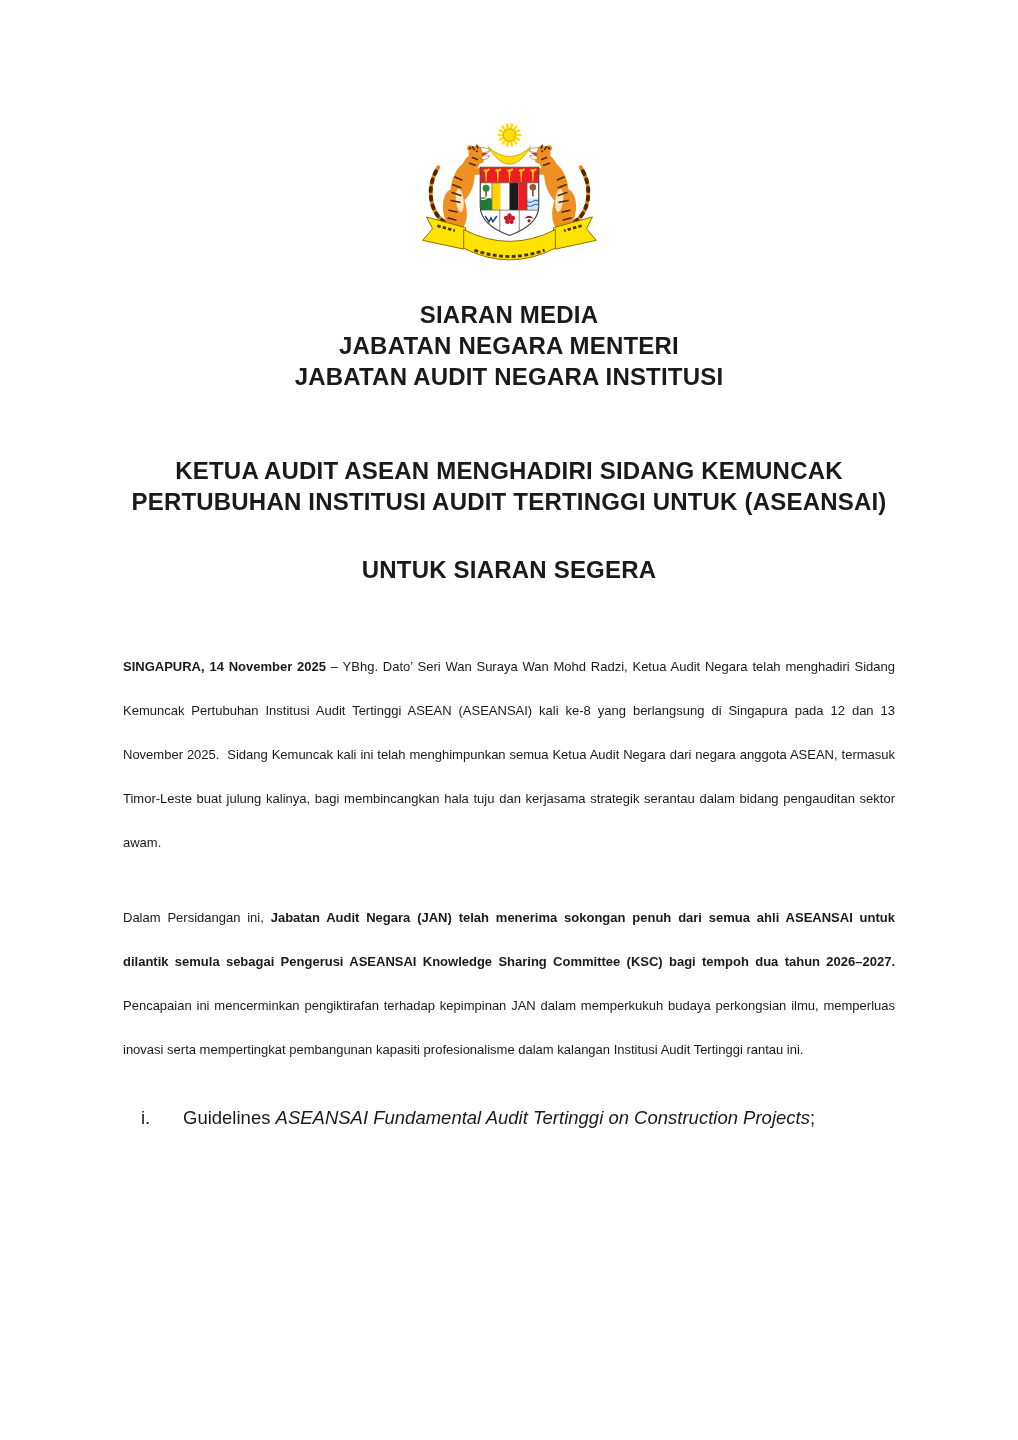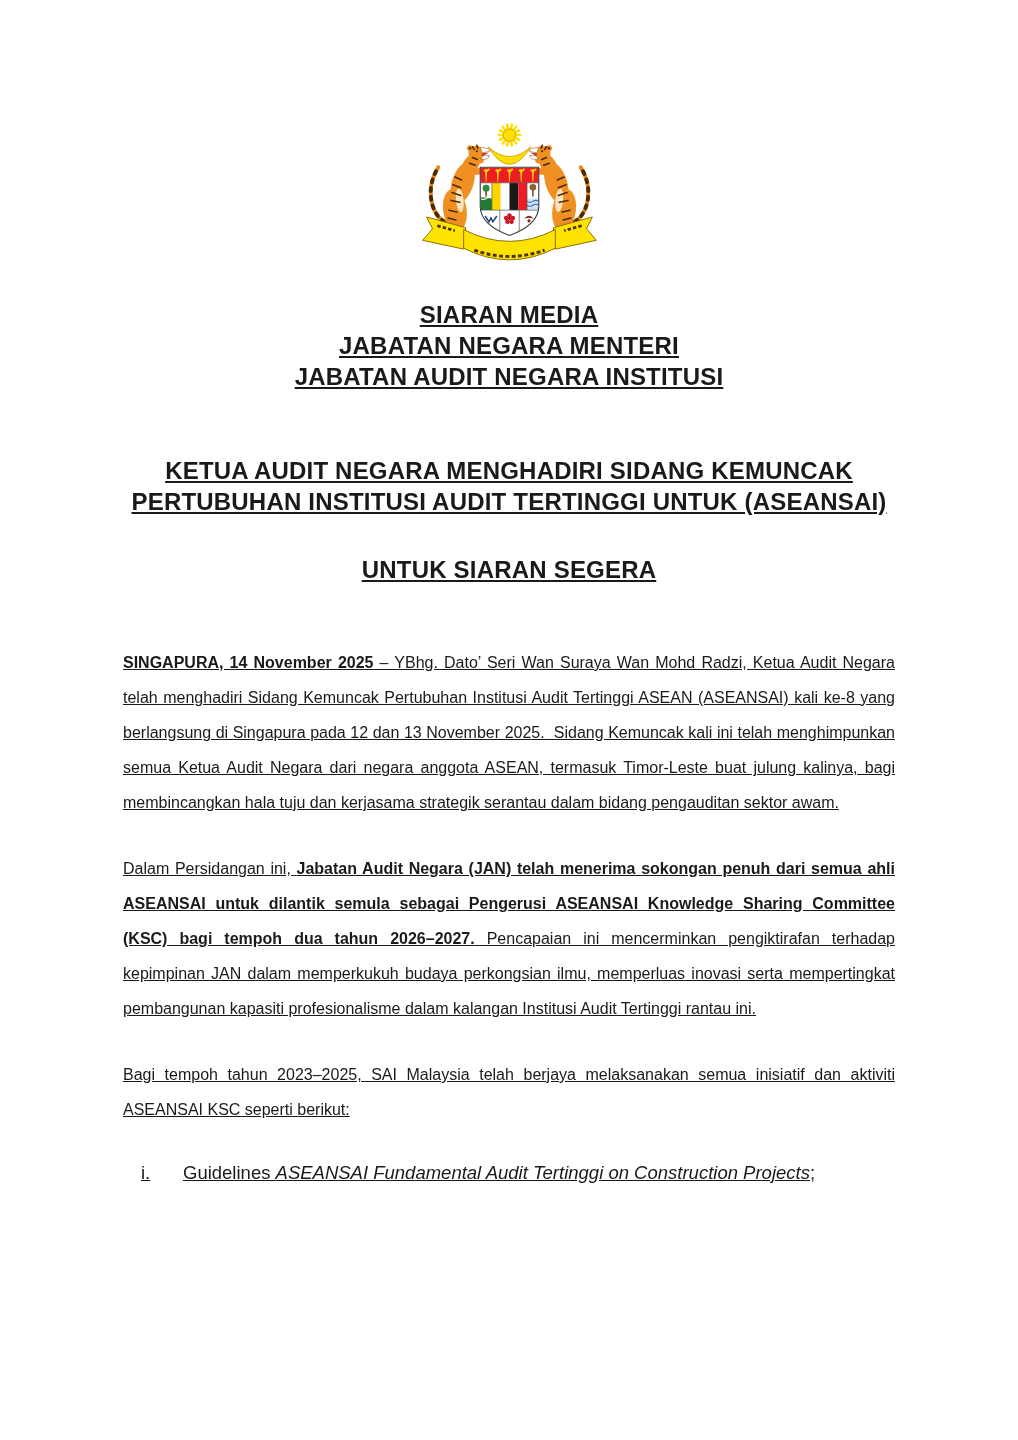--- a/index.html
+++ b/index.html
@@ -2,26 +2,26 @@
 <html><head>
 <meta charset="utf-8">
 <style>
   html,body{margin:0;padding:0;}
   body{
     width:1018px;height:1440px;overflow:hidden;background:#ffffff;
     font-family:"Liberation Sans",sans-serif;color:#1a1a1a;
   }
   .page{width:1018px;height:1440px;position:relative;}
   .crest{display:block;margin:120px auto 0;}
-  .content{width:772px;margin:0 auto;text-decoration:underline;}
+  .content{width:772px;margin:0 auto;}
   .heading{font-weight:bold;text-align:center;font-size:24px;line-height:31px;letter-spacing:0.2px;}
   .doc-header{margin-top:27px;}
   .doc-title{margin-top:63px;}
   .release-note{margin-top:37px;}
-  .para{font-size:16px;line-height:35px;text-align:justify;margin:31px 0 0 0;}
+  .para{font-size:13px;line-height:44px;text-align:justify;margin:31px 0 0 0;}
   .para.first{margin-top:60px;}
   .b{font-weight:bold;}
   .i{font-style:italic;}
   .list-item{display:flex;margin-top:31px;font-size:18.5px;line-height:30.8px;}
   .marker{width:60px;padding-left:18px;box-sizing:border-box;flex:none;}
   .item-text{flex:1;text-align:justify;}
 </style>
 </head>
 <body>
 
@@ -157,30 +157,29 @@
   </svg>
 
   <div class="content">
     <div class="heading doc-header">
         <div>SIARAN MEDIA</div>
         <div>JABATAN NEGARA MENTERI</div>
         <div>JABATAN AUDIT NEGARA INSTITUSI</div>
       </div>
 
     <div class="heading doc-title">
-        <div>KETUA AUDIT NEGARA MENGHADIRI SIDANG KEMUNCAK</div>
+        <div>KETUA AUDIT ASEAN MENGHADIRI SIDANG KEMUNCAK</div>
         <div>PERTUBUHAN INSTITUSI AUDIT TERTINGGI UNTUK (ASEANSAI)</div>
       </div>
 
     <div class="heading release-note">UNTUK SIARAN SEGERA</div>
 
     <p class="para first"><span class="b">SINGAPURA, 14 November 2025</span><span> – YBhg. Dato’ Seri Wan Suraya Wan Mohd Radzi, Ketua Audit Negara telah menghadiri Sidang Kemuncak Pertubuhan Institusi Audit Tertinggi ASEAN (ASEANSAI) kali ke-8 yang berlangsung di Singapura pada 12 dan 13 November 2025.&nbsp; Sidang Kemuncak kali ini telah menghimpunkan semua Ketua Audit Negara dari negara anggota ASEAN, termasuk Timor-Leste buat julung kalinya, bagi membincangkan hala tuju dan kerjasama strategik serantau dalam bidang pengauditan sektor awam.</span></p>
 
     <p class="para"><span>Dalam Persidangan ini, </span><span class="b">Jabatan Audit Negara (JAN) telah menerima sokongan penuh dari semua ahli ASEANSAI untuk dilantik semula sebagai Pengerusi ASEANSAI Knowledge Sharing Committee (KSC) bagi tempoh dua tahun 2026–2027.</span><span> Pencapaian ini mencerminkan pengiktirafan terhadap kepimpinan JAN dalam memperkukuh budaya perkongsian ilmu, memperluas inovasi serta mempertingkat pembangunan kapasiti profesionalisme dalam kalangan Institusi Audit Tertinggi rantau ini.</span></p>
 
-    <p class="para"><span>Bagi tempoh tahun 2023–2025, SAI Malaysia telah berjaya melaksanakan semua inisiatif dan aktiviti ASEANSAI KSC seperti berikut:</span></p>
 
     <div class="list-item">
       <span class="marker">i.</span>
       <span class="item-text"><span>Guidelines </span><span class="i">ASEANSAI Fundamental Audit Tertinggi on Construction Projects</span><span>;</span></span>
     </div>
   </div>
 </div>
 
 </body></html>

